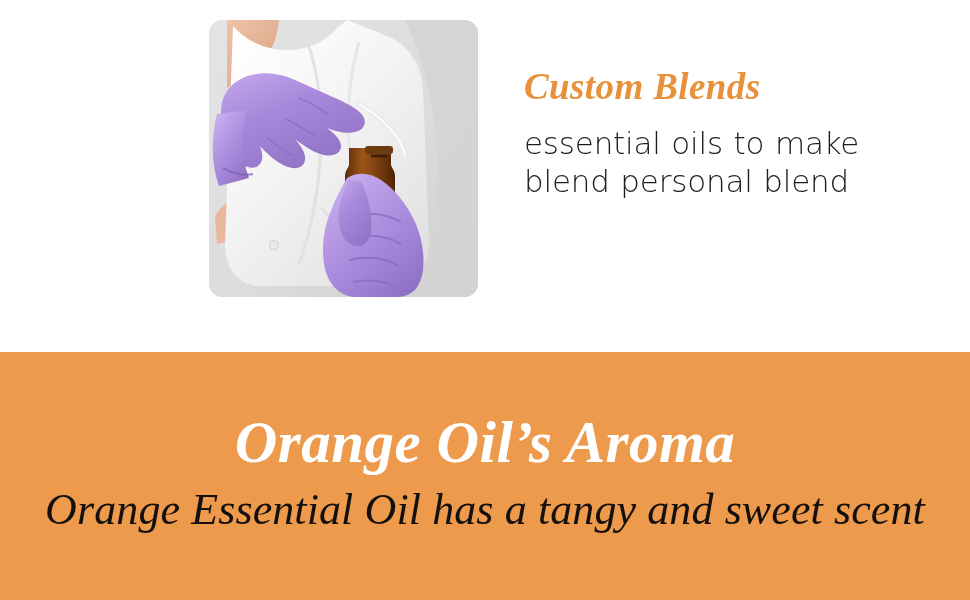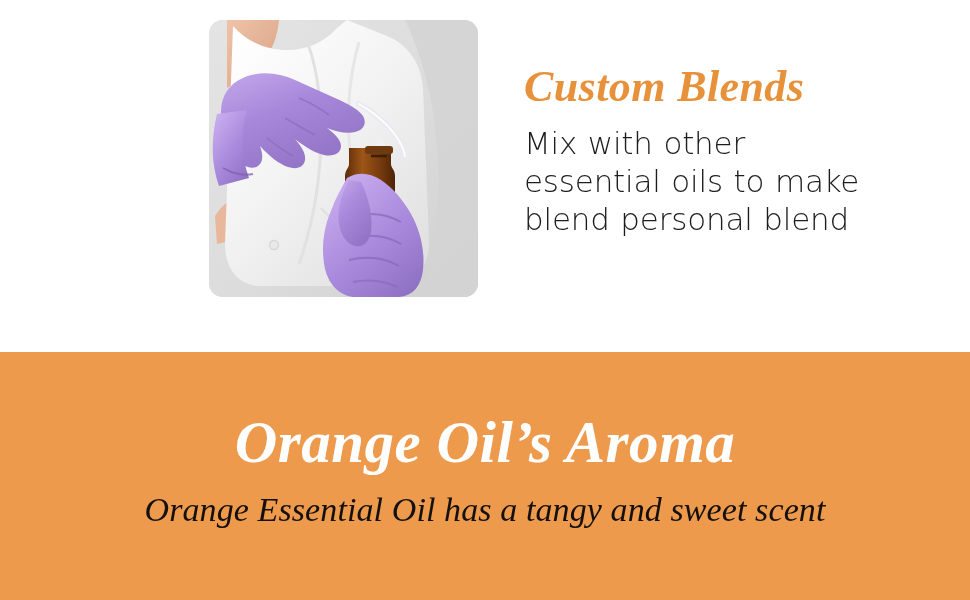--- a/index.html
+++ b/index.html
@@ -53,21 +53,21 @@
   .feature-text {
     position: absolute;
     left: 524px;
     top: 62px;
     width: 400px;
   }
   .feature-heading {
     font-family: "Liberation Serif", "DejaVu Serif", serif;
     font-style: italic;
     font-weight: bold;
-    font-size: 44px;
+    font-size: 37px;
     line-height: 50px;
     color: #E8913B;
     letter-spacing: 0.4px;
     margin: 0;
     white-space: nowrap;
   }
   .feature-body {
     margin: 12px 0 0 0;
     font-family: "DejaVu Sans", "Liberation Sans", sans-serif;
     font-weight: 300;
@@ -98,21 +98,21 @@
     font-size: 59px;
     line-height: 66px;
     color: #ffffff;
     letter-spacing: 0.5px;
   }
   .aroma-subtitle {
     margin: 14px 0 0 0;
     font-family: "Liberation Serif", "DejaVu Serif", serif;
     font-style: italic;
     font-weight: normal;
-    font-size: 34px;
+    font-size: 44px;
     line-height: 42px;
     color: #14100d;
     letter-spacing: 0.1px;
   }
 </style>
 </head>
 <body>
 
 <div class="page">
 
@@ -194,21 +194,20 @@
         <path d="M140 240 c18 -4 36 -2 50 6" fill="none" stroke="#8568bb" stroke-width="2" opacity="0.7"></path>
         <path d="M144 262 c16 -3 32 -1 44 5" fill="none" stroke="#8568bb" stroke-width="2" opacity="0.6"></path>
 
         <path d="M140 160 c-8 14 -12 30 -10 44 c2 12 8 20 16 22 c8 2 14 -4 16 -14 c2 -14 -2 -34 -10 -50 Z" fill="url(#gloveGrad)" opacity="0.95"></path>
       </svg>
     </figure>
 
     <div class="feature-text">
       <h2 class="feature-heading">Custom Blends</h2>
       <p class="feature-body">
-        <span class="line">Mix with other</span>
         <span class="line">essential oils to make</span>
         <span class="line">blend personal blend</span>
       </p>
     </div>
 
   </section>
 
   <section class="aroma-banner">
     <h1 class="aroma-title">Orange Oil’s Aroma</h1>
     <p class="aroma-subtitle">Orange Essential Oil has a tangy and sweet scent</p>

